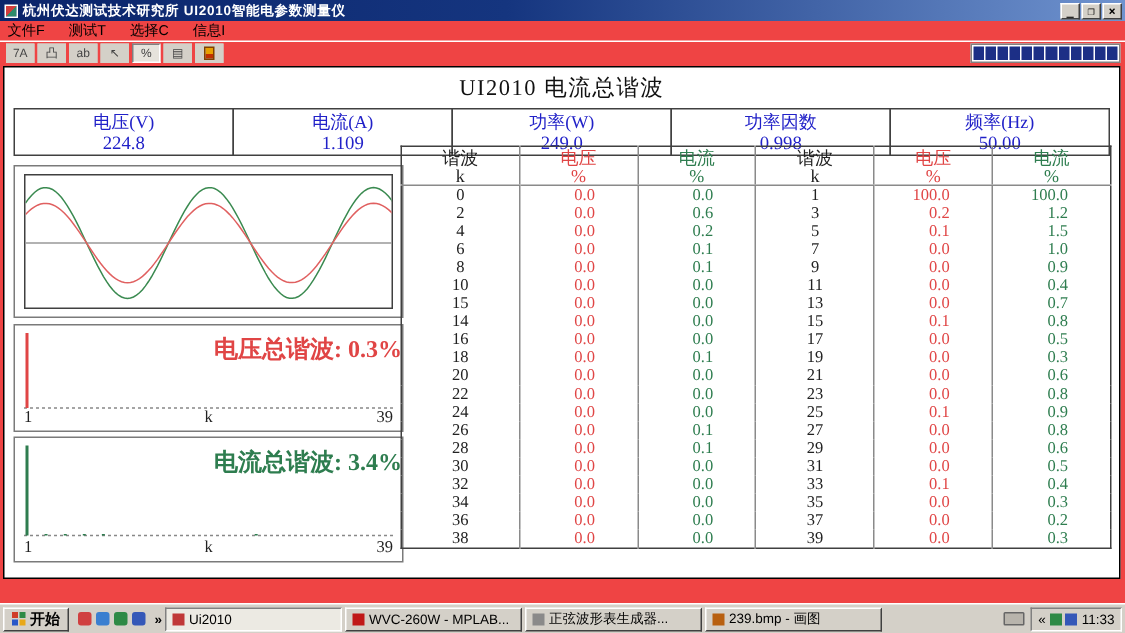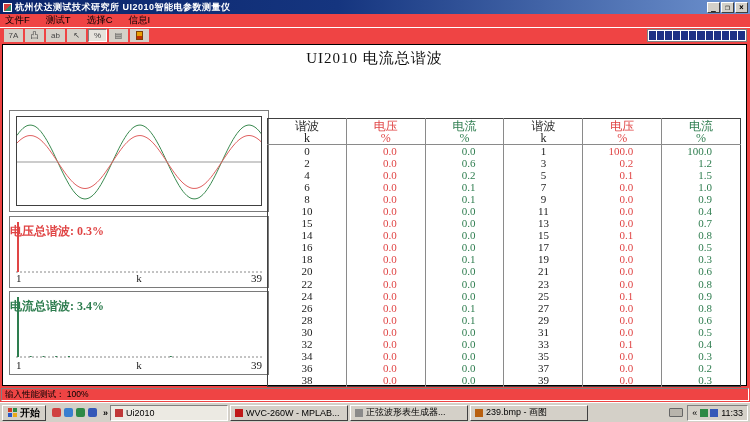--- a/index.html
+++ b/index.html
@@ -44,31 +44,31 @@
     color:#2121c8;display:flex;flex-direction:column;justify-content:center;}
   .summary-cell:first-child{margin-left:0;}
   .summary-label{font-size:12px;line-height:14px;}
   .summary-value{font-size:12.5px;line-height:14px;}
 
   .panel{position:absolute;border:1px solid #7a7a7a;background:#fff;}
   .wave-panel{left:6px;top:65px;width:260px;height:102px;}
   .wave-plot{position:absolute;left:6px;top:5px;border:1px solid #404040;}
   .spec-panel-v{left:6px;top:171px;width:260px;height:72px;}
   .spec-panel-i{left:6px;top:246px;width:260px;height:84px;}
-  .spec-label{position:absolute;top:6px;left:0;width:100%;text-align:left;
-    font-size:12px;font-weight:bold;}
+  .spec-label{position:absolute;top:6px;left:0;width:100%;text-align:right;
+    font-size:16px;font-weight:bold;}
   .spec-label.red{color:#e04545;}
   .spec-label.green{color:#2e7d4f;}
   .spec-svg{position:absolute;left:4px;top:2px;}
   .axis-row{position:absolute;left:4px;right:4px;bottom:1px;height:14px;font-size:11px;color:#222;}
   .axis-row .ax-l{position:absolute;left:2px;}
   .axis-row .ax-m{position:absolute;left:50%;transform:translateX(-50%);}
   .axis-row .ax-r{position:absolute;right:2px;}
 
-  .htable-wrap{position:absolute;left:264px;top:73px;width:474px;height:269px;}
+  .htable-wrap{position:absolute;left:264px;top:52px;width:474px;height:269px;}
   table.htable{width:100%;height:100%;border-collapse:collapse;table-layout:fixed;
     font-size:11px;color:#222;}
   .htable th,.htable td{border-left:1px solid #8a8a8a;padding:0;font-weight:normal;line-height:12px;}
   .htable th:first-child,.htable td:first-child{border-left:none;}
   .htable{border:1px solid #404040;}
   .htable thead th{border-bottom:1px solid #8a8a8a;height:26px;text-align:center;font-size:12px;}
   .htable td.ck{text-align:center;}
   .htable td.cv{text-align:right;padding-right:28px;color:#e04545;}
   .htable td.ci{text-align:right;padding-right:28px;color:#2e7d4f;}
   .hcol-k{color:#222;}
@@ -144,20 +144,42 @@
         <i class="led" style="background: rgb(28, 47, 134);"></i>
         <i class="led" style="background: rgb(28, 47, 134);"></i>
         <i class="led" style="background: rgb(28, 47, 134);"></i>
         <i class="led" style="background: rgb(28, 47, 134);"></i>
       </span>
   </div>
 
   <div class="client">
     <div class="report-title">UI2010 电流总谐波</div>
 
+    <div class="summary">
+      <div class="summary-cell">
+        <div class="summary-label">电压(V)</div>
+        <div class="summary-value">224.8</div>
+      </div>
+      <div class="summary-cell">
+        <div class="summary-label">电流(A)</div>
+        <div class="summary-value">1.109</div>
+      </div>
+      <div class="summary-cell">
+        <div class="summary-label">功率(W)</div>
+        <div class="summary-value">249.0</div>
+      </div>
+      <div class="summary-cell">
+        <div class="summary-label">功率因数</div>
+        <div class="summary-value">0.998</div>
+      </div>
+      <div class="summary-cell">
+        <div class="summary-label">频率(Hz)</div>
+        <div class="summary-value">50.00</div>
+      </div>
+    </div>
 
     <div class="panel wave-panel">
       <svg id="waveSvg" class="wave-plot" width="246" height="90">
           <line x1="0" y1="45" x2="246" y2="45" stroke="#999" stroke-width="1"></line>
           <polyline points="0,18.4 2,15.6 4,13.3 6,11.3 8,9.8 10,8.7 12,8.2 14,8.1 16,8.5 18,9.3 20,10.7 22,12.5 24,14.7 26,17.4 28,20.4 30,23.7 32,27.3 34,31.1 36,35.1 38,39.3 40,43.5 42,47.8 44,52.0 46,56.1 48,60.1 50,63.8 52,67.4 54,70.6 56,73.5 58,76.0 60,78.1 62,79.8 64,81.0 66,81.7 68,82.0 70,81.7 72,81.0 74,79.8 76,78.2 78,76.1 80,73.6 82,70.7 84,67.5 86,63.9 88,60.2 90,56.2 92,52.1 94,47.9 96,43.6 98,39.4 100,35.3 102,31.2 104,27.4 106,23.8 108,20.5 110,17.4 112,14.8 114,12.6 116,10.7 118,9.4 120,8.5 122,8.1 124,8.1 126,8.7 128,9.7 130,11.2 132,13.2 134,15.6 136,18.3 138,21.4 140,24.9 142,28.5 144,32.4 146,36.5 148,40.7 150,44.9 152,49.2 154,53.4 156,57.4 158,61.3 160,65.0 162,68.5 164,71.6 166,74.4 168,76.7 170,78.7 172,80.2 174,81.3 176,81.8 178,81.9 180,81.5 182,80.7 184,79.3 186,77.5 188,75.3 190,72.6 192,69.6 194,66.3 196,62.7 198,58.9 200,54.9 202,50.7 204,46.5 206,42.2 208,38.0 210,33.9 212,29.9 214,26.2 216,22.6 218,19.4 220,16.5 222,14.0 224,11.9 226,10.2 228,9.0 230,8.3 232,8.0 234,8.3 236,9.0 238,10.2 240,11.8 242,13.9 244,16.4 246,19.3" fill="none" stroke="#3a8a50" stroke-width="1"></polyline>
           <polyline points="0,26.0 2,24.0 4,22.3 6,20.9 8,19.8 10,19.0 12,18.6 14,18.6 16,18.8 18,19.5 20,20.4 22,21.7 24,23.3 26,25.2 28,27.4 30,29.7 32,32.3 34,35.1 36,37.9 38,40.9 40,43.9 42,47.0 44,50.0 46,52.9 48,55.8 50,58.5 52,61.0 54,63.3 56,65.4 58,67.2 60,68.7 62,69.9 64,70.8 66,71.3 68,71.5 70,71.3 72,70.8 74,69.9 76,68.7 78,67.2 80,65.4 82,63.4 84,61.1 86,58.6 88,55.9 90,53.0 92,50.1 94,47.1 96,44.0 98,41.0 100,38.0 102,35.2 104,32.4 106,29.8 108,27.4 110,25.3 112,23.4 114,21.8 116,20.5 118,19.5 120,18.9 122,18.6 124,18.6 126,19.0 128,19.8 130,20.8 132,22.2 134,23.9 136,25.9 138,28.1 140,30.6 142,33.2 144,36.0 146,38.9 148,41.9 150,45.0 152,48.0 154,51.0 156,53.9 158,56.7 160,59.3 162,61.8 164,64.0 166,66.0 168,67.7 170,69.1 172,70.2 174,71.0 176,71.4 178,71.4 180,71.2 182,70.5 184,69.6 186,68.3 188,66.7 190,64.8 192,62.6 194,60.3 196,57.7 198,54.9 200,52.1 202,49.1 204,46.1 206,43.0 208,40.0 210,37.1 212,34.2 214,31.5 216,29.0 218,26.7 220,24.6 222,22.8 224,21.3 226,20.1 228,19.2 230,18.7 232,18.5 234,18.7 236,19.2 238,20.1 240,21.3 242,22.8 244,24.6 246,26.6" fill="none" stroke="#e06060" stroke-width="1"></polyline>
         </svg>
     </div>
 
     <div class="panel spec-panel-v">
@@ -380,23 +402,20 @@
               <td class="ci">0.0</td>
               <td class="ck">39</td>
               <td class="cv">0.0</td>
               <td class="ci">0.3</td>
             </tr>
           </tbody>
       </table>
     </div>
   </div>
 
-  <div class="statusbar">
-    <span>输入性能测试： 100%</span>
-  </div>
 
   <div class="taskbar">
     <div class="start-btn">
       <span class="win-logo">
         <i style="background:#d03c28"></i>
           <i style="background:#2e8a46"></i>
         <i style="background:#2858c8"></i>
           <i style="background:#e8a818"></i>
       </span>
       <span>开始</span>

